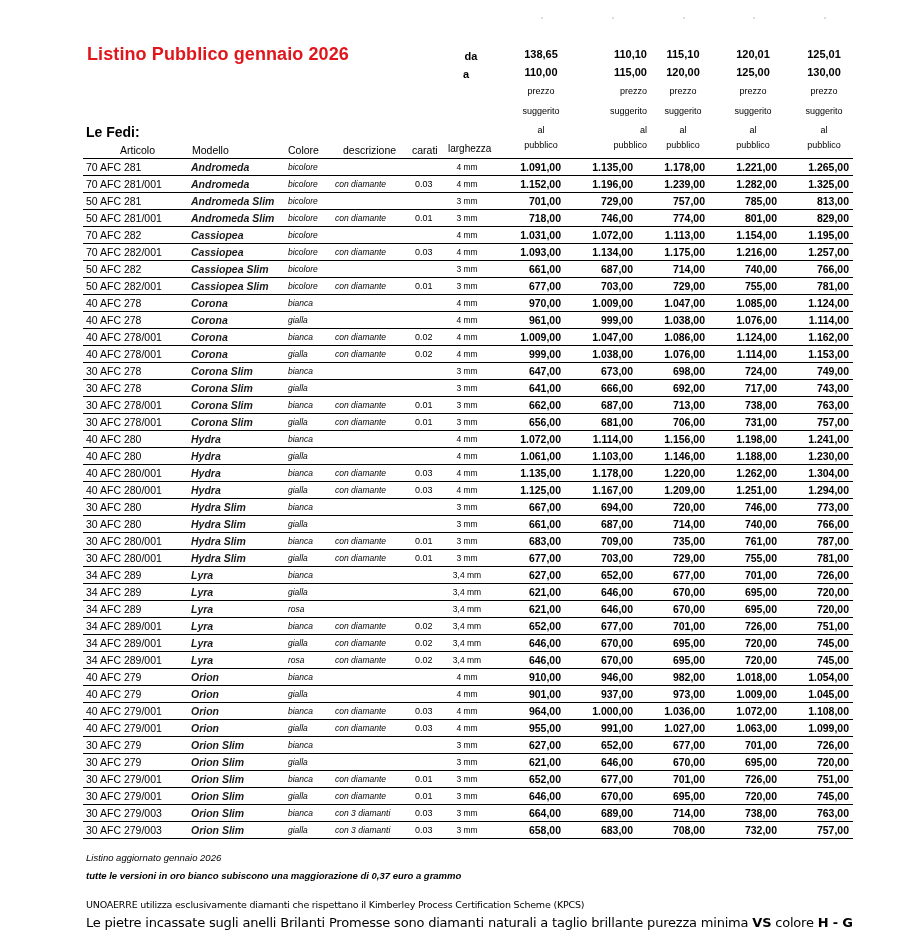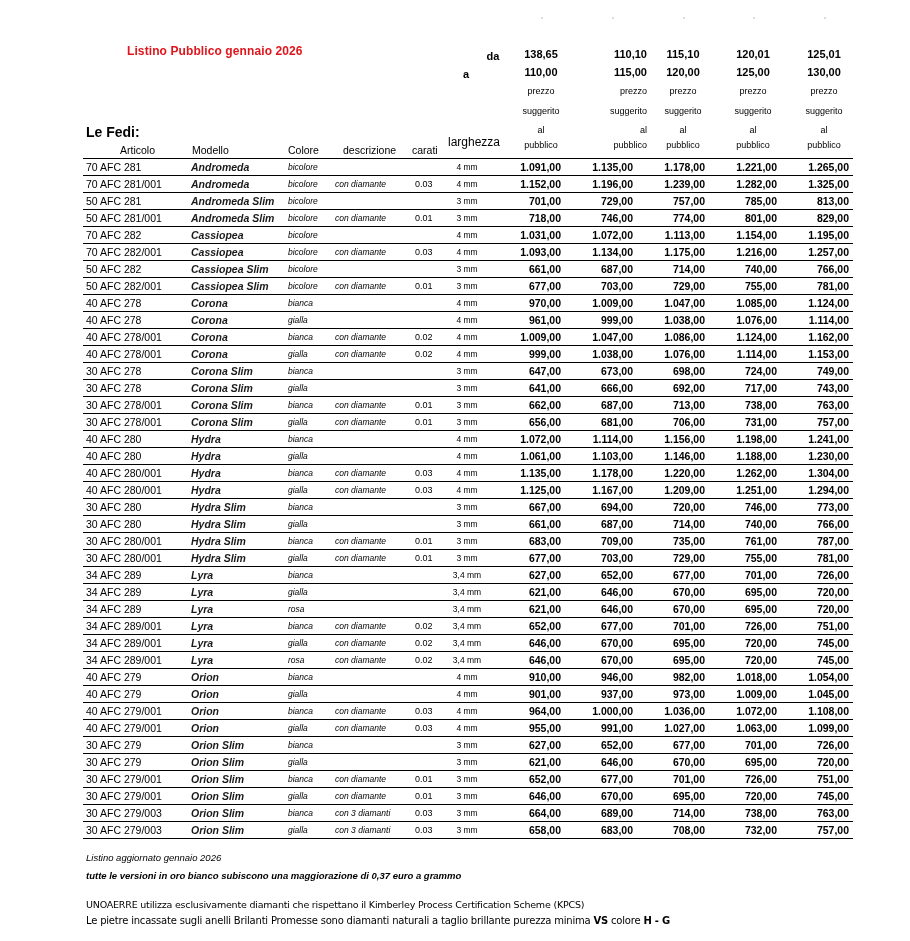--- a/index.html
+++ b/index.html
@@ -1,56 +1,56 @@
 <!DOCTYPE html>
 <html><head>
 <meta charset="utf-8">
 <style>
   html, body { margin: 0; padding: 0; background: #ffffff; }
   body { width: 910px; height: 941px; position: relative; overflow: hidden;
          font-family: "Liberation Sans", sans-serif; color: #000; }
 
-  .title { position: absolute; left: 87px; top: 44px; font-size: 12px; font-weight: bold; color: #e0161c; letter-spacing: 0.1px; margin-left: 40px; }
+  .title { position: absolute; left: 87px; top: 44px; font-size: 18px; font-weight: bold; color: #e0161c; letter-spacing: 0.1px; }
 
   .range-label { position: absolute; font-size: 11px; font-weight: bold; width: 20px; text-align: center; }
-  .rl-da { left: 483px; top: 50px; text-align: center; }
+  .rl-da { left: 461px; top: 50px; text-align: center; }
   .rl-a  { left: 456px; top: 68px; }
 
   .hdr-col { position: absolute; width: 70px; text-align: center; }
   .hdr-col .from, .hdr-col .to { font-size: 11px; font-weight: bold; height: 18px; line-height: 18px; }
   .hdr-col .sub { font-size: 9px; height: 20px; line-height: 20px; }
   .hdr-col .sub2 { font-size: 9px; line-height: 11px; margin-top: 4px; }
 
   .section { position: absolute; left: 86px; top: 124px; font-size: 14px; font-weight: bold; }
 
   .colhdr { position: absolute; top: 144px; font-size: 10.5px; }
   .ch-art { left: 120px; }
   .ch-mod { left: 192px; }
   .ch-col { left: 288px; }
   .ch-des { left: 343px; }
   .ch-car { left: 412px; }
-  .ch-lar { left: 448px; font-size: 12px; top: 135px; }
+  .ch-lar { left: 448px; font-size: 10px; top: 143px; }
 
   table.grid { position: absolute; left: 83px; top: 158px; border-collapse: collapse; width: 761px; table-layout: fixed; }
   table.grid tr { height: 17px; }
   table.grid td { padding: 0; border-bottom: 1px solid #000; font-size: 10.5px; white-space: nowrap; overflow: hidden; vertical-align: middle; }
   table.grid tr:first-child td { border-top: 1px solid #000; }
   td.art { padding-left: 3px !important; width: 105px; }
   td.mod { width: 97px; font-style: italic; font-weight: bold; color: #1a1a1a; }
   td.col { width: 47px; font-style: italic; font-size: 8.5px !important; }
   td.des { width: 80px; font-style: italic; font-size: 8.5px !important; }
   td.car { width: 28px; font-size: 9px !important; }
   td.lar { width: 48px; text-align: center; font-size: 8.5px !important; }
   td.price { width: 70px; text-align: right; font-weight: bold; font-size: 10.5px; padding-right: 2px !important; }
   td.p5 { padding-right: 4px !important; }
 
   .note1 { position: absolute; left: 86px; top: 852px; font-size: 9.5px; font-style: italic; }
   .note2 { position: absolute; left: 86px; top: 870px; font-size: 9.5px; font-style: italic; font-weight: bold; }
   .note3 { position: absolute; left: 86px; top: 899px; font-size: 9.5px; font-family: "DejaVu Sans", sans-serif; letter-spacing: -0.2px; }
-  .note4 { position: absolute; left: 86px; top: 915px; font-size: 10px; font-family: "DejaVu Sans", sans-serif; letter-spacing: -0.2px; }
+  .note4 { position: absolute; left: 86px; top: 915px; font-size: 13px; font-family: "DejaVu Sans", sans-serif; letter-spacing: -0.2px; }
   .note4 b { font-weight: bold; }
 
   .dot { position: absolute; top: 17px; width: 2px; height: 2px; background: #d8dde4; }
 </style>
 </head>
 <body>
 
 <div class="title">Listino Pubblico gennaio 2026</div>
 
 <div class="range-label rl-da">da</div>

